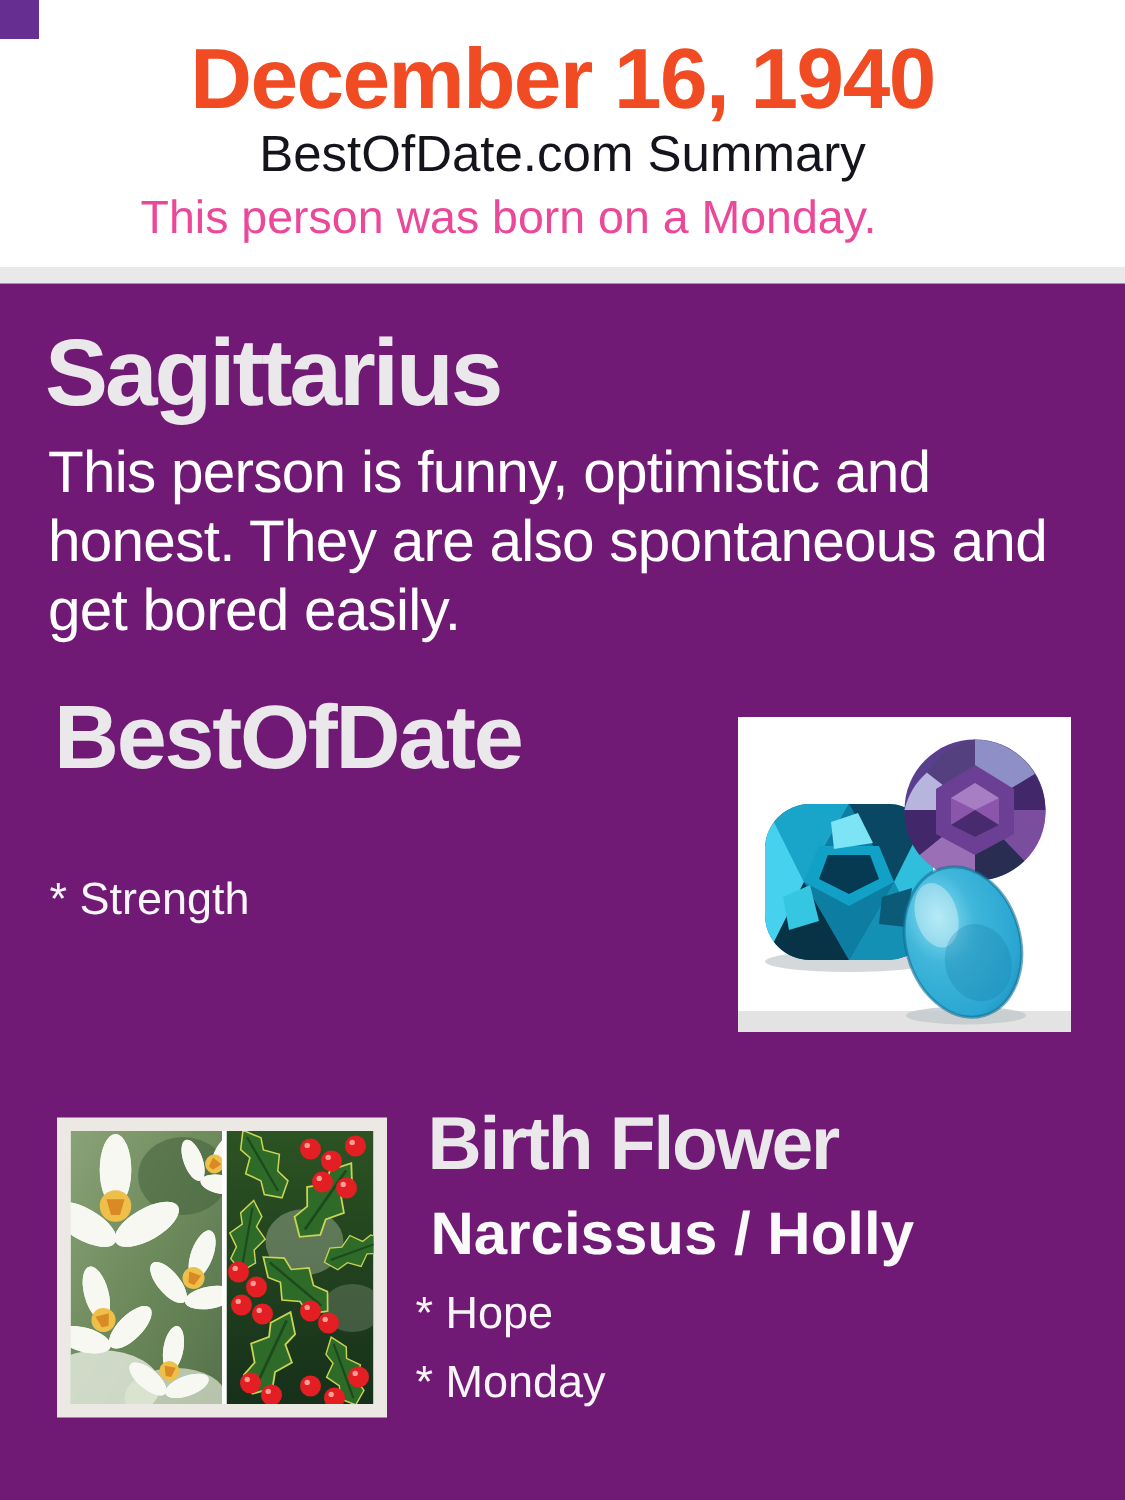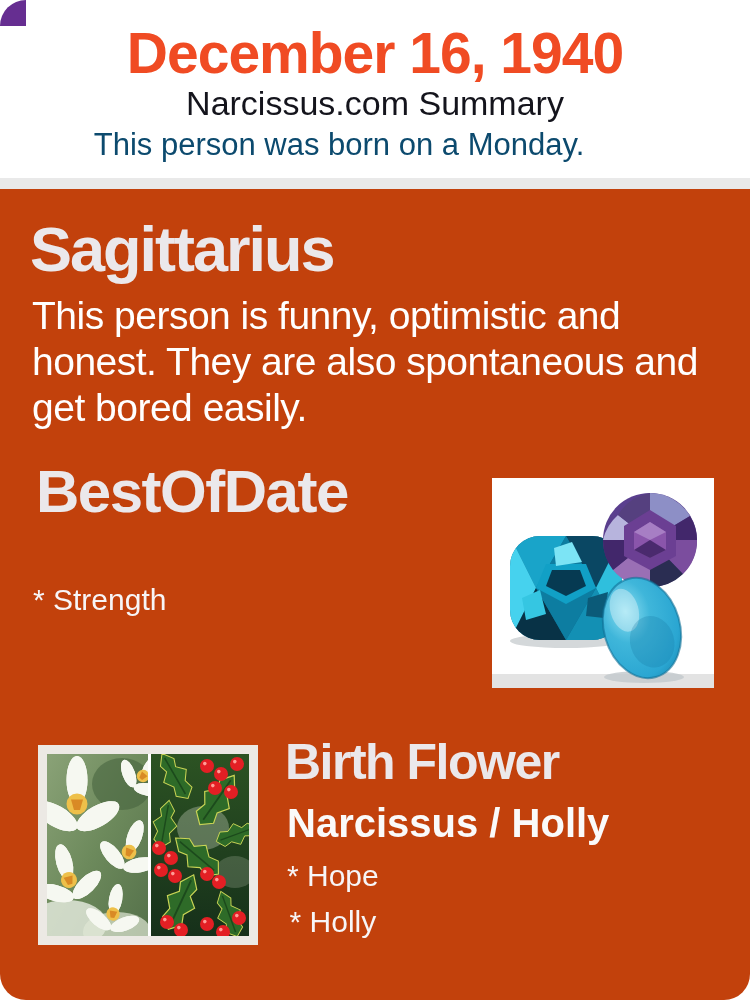--- a/index.html
+++ b/index.html
@@ -1,59 +1,59 @@
 <!DOCTYPE html>
 <html><head>
 <meta charset="utf-8">
 <style>
   html,body{margin:0;padding:0;background:#fff;}
   .canvas{
     position:relative;width:750px;height:1000px;overflow:hidden;
-    background:#ffffff;font-family:"Liberation Sans",sans-serif;border-radius:26px;
+    background:#ffffff;font-family:"Liberation Sans",sans-serif;
   }
   .corner-accent{position:absolute;left:0;top:0;width:26px;height:26px;background:#662e91;}
   .hdr-date{position:absolute;top:20px;left:0;width:750px;text-align:center;
     font-size:57px;font-weight:bold;letter-spacing:-1px;color:#f04b23;}
   .hdr-site{position:absolute;top:84px;left:0;width:750px;text-align:center;
     font-size:34px;color:#14141c;}
   .hdr-monday{position:absolute;top:127px;left:0;width:678px;text-align:center;
-    font-size:31px;color:#0c4a6e;}
+    font-size:31px;color:#ec4899;}
   .divider{position:absolute;top:178px;left:0;width:750px;height:11px;background:#e9e9e9;}
-  .purple-panel{position:absolute;top:189px;left:0;width:750px;height:811px;background:#c2410c;}
+  .purple-panel{position:absolute;top:189px;left:0;width:750px;height:811px;background:#701a75;}
 
   .zodiac-name{position:absolute;top:24px;left:30px;font-size:63px;font-weight:bold;
     letter-spacing:-2px;color:#ebe8eb;}
   .zodiac-desc{position:absolute;top:104px;left:32px;width:690px;
     font-size:39px;line-height:46px;letter-spacing:-0.5px;color:#ffffff;}
 
   .bs-title{position:absolute;top:268px;left:36px;font-size:60px;font-weight:bold;
     letter-spacing:-1.5px;color:#ebe8eb;}
   .bs-stones{position:absolute;top:344px;left:33px;font-size:29px;color:#f3f0f3;}
   .trait-list{position:absolute;font-size:30px;line-height:46px;color:#f7f5f7;}
   .bs-traits{top:388px;left:33px;}
   .gem-figure{position:absolute;left:492px;top:289px;width:222px;height:210px;margin:0;}
 
   .flower-figure{position:absolute;left:38px;top:556px;width:202px;height:182px;margin:0;
     background:#ece9e4;padding:9px;}
   .flower-split{display:flex;gap:3px;width:202px;height:182px;background:#ffffff;}
   .bf-title{position:absolute;top:544px;left:285px;font-size:50px;font-weight:bold;
     letter-spacing:-1.5px;color:#ebe8eb;}
   .bf-names{position:absolute;top:612px;left:287px;font-size:40px;color:#fafafa;font-weight:bold;}
-  .bf-traits{top:664px;left:287px;text-align:center;}
+  .bf-traits{top:664px;left:277px;}
 </style>
 </head>
 <body>
 
 <div class="canvas">
 
   <div class="corner-accent"></div>
 
   <header>
     <h1 class="hdr-date" style="margin:0">December 16, 1940</h1>
-    <div class="hdr-site">Narcissus.com Summary</div>
+    <div class="hdr-site">BestOfDate.com Summary</div>
     <div class="hdr-monday">This person was born on a Monday.</div>
   </header>
 
   <div class="divider"></div>
 
   <main class="purple-panel">
 
     <h2 class="zodiac-name" style="margin:0">Sagittarius</h2>
     <p class="zodiac-desc" style="margin:0">This person is funny, optimistic and honest. They are also spontaneous and get bored easily.</p>
 
@@ -197,17 +197,17 @@
           <use href="#berry" transform="translate(72,178)"></use>
           <use href="#berry" transform="translate(88,164)"></use>
         </svg>
       </div>
     </figure>
 
     <h2 class="bf-title" style="margin:0">Birth Flower</h2>
     <div class="bf-names">Narcissus / Holly</div>
     <div class="trait-list bf-traits">
       <div>* Hope</div>
-      <div>* Holly</div>
+      <div>* Monday</div>
     </div>
 
   </main>
 </div>
 
 </body></html>

